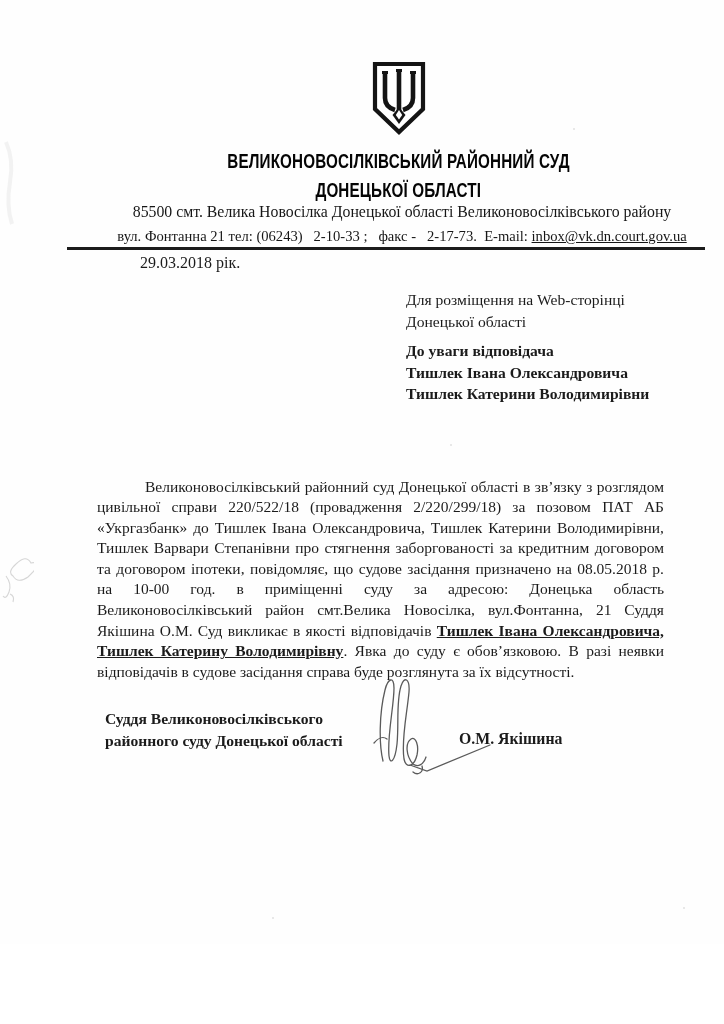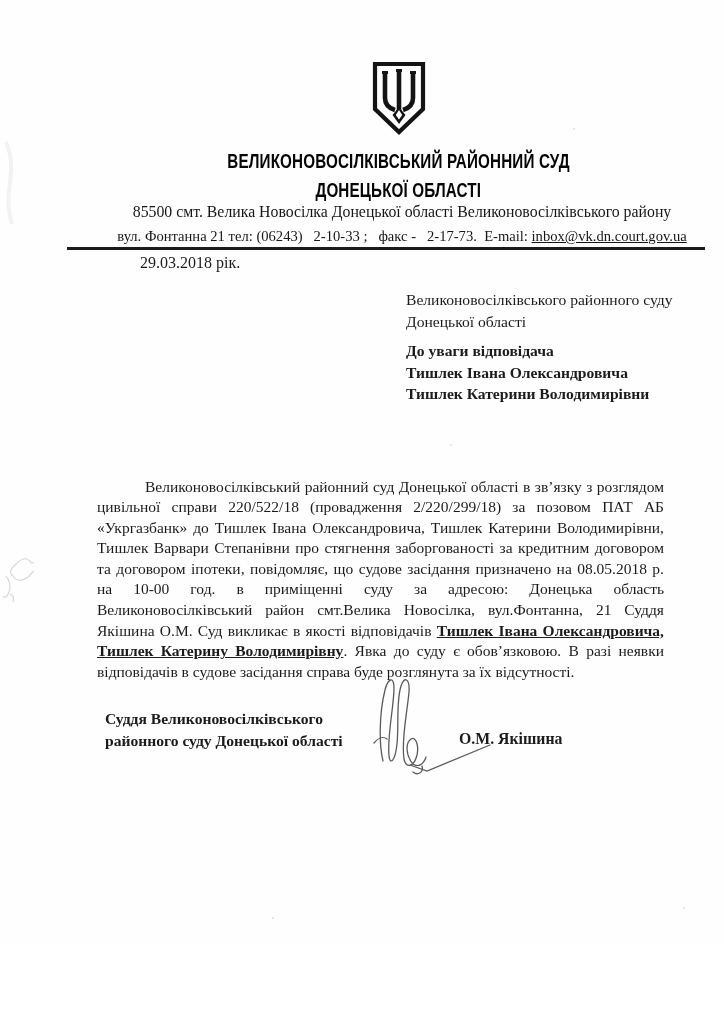--- a/index.html
+++ b/index.html
@@ -92,21 +92,21 @@
     <div><span class="condensed">ДОНЕЦЬКОЇ ОБЛАСТІ</span></div>
   </div>
 
   <div class="address-line">85500 смт. Велика Новосілка Донецької області Великоновосілківського району</div>
   <div class="contact-line"><span>вул. Фонтанна 21 тел: (06243)   2-10-33 ;   факс -   2-17-73.  E-mail: </span><span class="email">inbox@vk.dn.court.gov.ua</span></div>
   <div class="header-rule"></div>
 
   <div class="date-line">29.03.2018 рік.</div>
 
   <div class="addressee">
-    <div>Великоновосілківського районного суду</div>
+    <div>Для розміщення на Web-сторінці</div>
     <div>Донецької області</div>
     <div class="attention">
       <div>До уваги відповідача</div>
       <div>Тишлек Івана Олександровича</div>
       <div>Тишлек Катерини Володимирівни</div>
     </div>
   </div>
 
   <p class="body-par"><span>Великоновосілківський районний суд Донецької області в зв’язку з розглядом цивільної справи 220/522/18 (провадження 2/220/299/18) за позовом ПАТ АБ «Укргазбанк» до Тишлек Івана Олександровича, Тишлек Катерини Володимирівни, Тишлек Варвари Степанівни про стягнення заборгованості за кредитним договором та договором іпотеки,  повідомляє, що судове засідання призначено на 08.05.2018 р. на 10-00 год. в приміщенні суду за адресою: Донецька область Великоновосілківський район смт.Велика Новосілка, вул.Фонтанна, 21 Суддя Якішина О.М. Суд викликає в якості відповідачів </span><span class="names-emph">Тишлек Івана Олександровича, Тишлек Катерину Володимирівну</span><span>. Явка до суду є обов’язковою. В разі неявки відповідачів в судове засідання справа буде розглянута за їх відсутності.</span></p>
 

